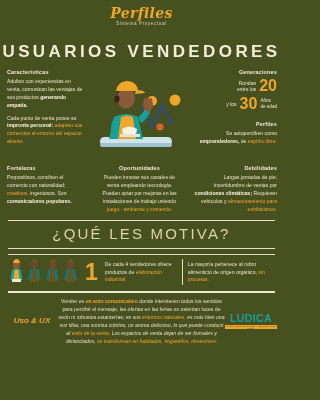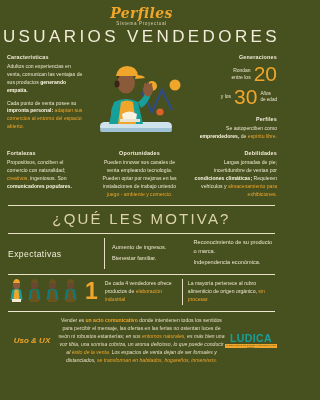--- a/index.html
+++ b/index.html
@@ -22,22 +22,22 @@
   }
   .brand-sub{
     font-size:4.6px;letter-spacing:.6px;
     color:#d8cfae;margin-top:1px;
   }
   .main-title{
     text-align:center;
     font-size:17px;
     letter-spacing:3.4px;
     color:#f3ecd8;
-    margin-top:1px;
-    font-weight:400;
+    margin-top:16px;
+    font-weight:700;
   }
 
   
   .top{
     position:relative;
     display:flex;
     margin-top:7px;
     height:92px;
   }
   .col-left{width:92px;padding:0 7px;box-sizing:border-box;}
@@ -62,21 +62,21 @@
   }
 
   
   .gen-rows{margin-top:2px;}
   .gen-row{
     display:flex;align-items:center;justify-content:flex-end;
     gap:3px;line-height:1;
   }
   .gen-lbl{font-size:5px;color:#ece4cd;text-align:right;line-height:1.25;}
   .gen-num{
-    font-size:21px;font-weight:normal;color:#f0a52b;line-height:1;
+    font-size:16px;font-weight:bold;color:#f0a52b;line-height:1;
   }
   .gen-unit{font-size:4.6px;color:#ece4cd;text-align:left;line-height:1.25;}
 
   
   .swot{display:flex;margin-top:4px;}
   .sw{box-sizing:border-box;}
   .sw-l{width:92px;padding:0 7px;}
   .sw-m{flex:1;padding:0 6px;text-align:center;}
   .sw-r{width:96px;padding:0 6px;text-align:right;}
 
@@ -230,32 +230,20 @@
       <div class="body-txt">
         <span>Largas jornadas de pie; incertidumbre de ventas por </span><span class="b">condiciones climáticas;</span><span> Requieren vehículos y </span><span class="o">almacenamiento para exhibiciones.</span>
       </div>
     </div>
   </div>
 
   <div class="rule"></div>
   <div class="band-title">¿QUÉ LES MOTIVA?</div>
   <div class="rule2"></div>
 
-  <div class="exp">
-    <div class="exp-title">Expectativas</div>
-    <div class="exp-div"></div>
-    <div class="exp-c">
-      <p>Aumento de ingresos.</p>
-      <p>Bienestar familiar.</p>
-    </div>
-    <div class="exp-c">
-      <p>Reconocimiento de su producto o marca.</p>
-      <p>Independencia económica.</p>
-    </div>
-  </div>
 
   <div class="rule3"></div>
   <div class="stat">
     <div class="figs">
       <svg width="17" height="26" viewBox="0 0 17 26">
         <ellipse cx="8.5" cy="6" rx="3.6" ry="4.2" fill="#8a5a3b"></ellipse>
         <path d="M5 4 q1 -4 3.5 -4 q3 0 3.5 4 z" fill="#f0a52b"></path>
         <path d="M4 11 q4.5 -2.5 9 0 l1.5 10 h-12 z" fill="#17a09a"></path>
         <path d="M6.5 11 q2 -1 4 0 l1 10 h-6 z" fill="#f0a52b"></path>
         <rect x="4" y="20" width="9" height="3" fill="#f2ead4"></rect>

